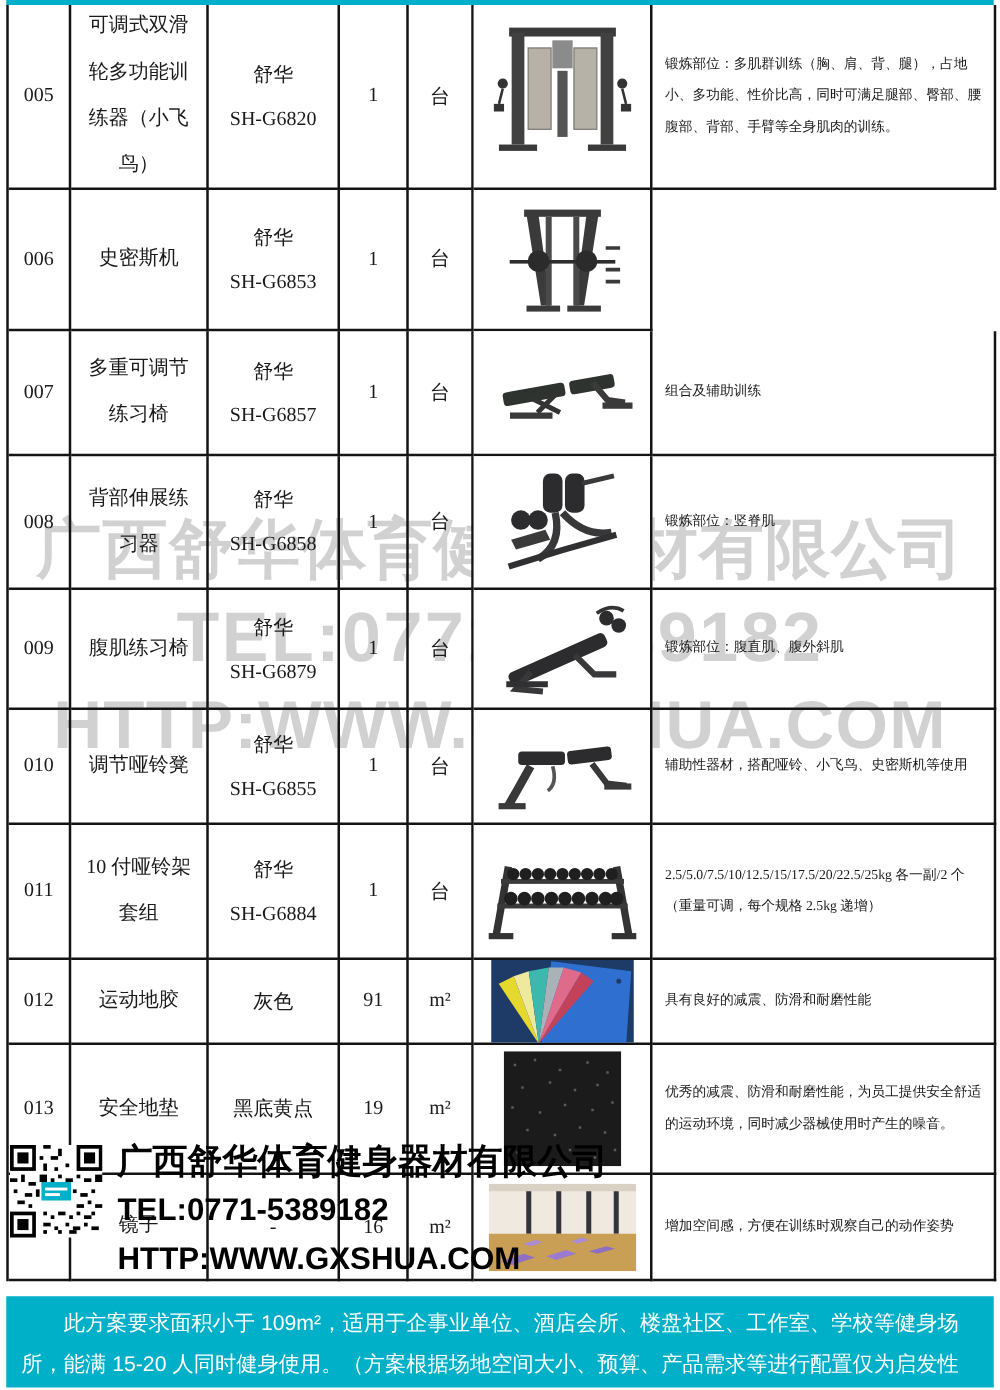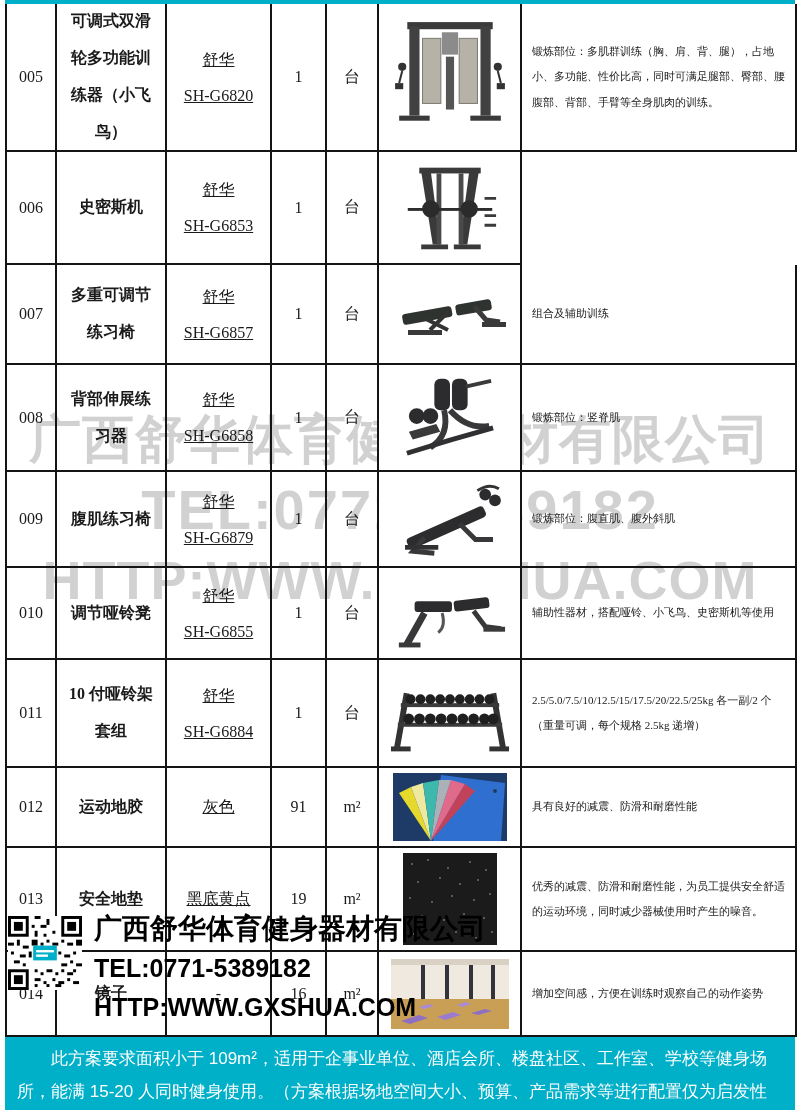--- a/index.html
+++ b/index.html
@@ -16,28 +16,28 @@
   .accent-top{position:absolute;left:5px;top:0;width:790px;height:4px;background:#00AFC8;z-index:3;}
   .table-wrap{position:absolute;left:5px;top:4px;width:790px;z-index:2;border-left:2px solid #141414;}
   .row{display:grid;grid-template-columns:50px 110px 105px 55px 52px 143px 1fr;}
   .row:nth-child(1){height:148px;}
   .row:nth-child(2){height:113px;}
   .row:nth-child(3){height:100px;}
   .row:nth-child(4){height:107px;}
   .row:nth-child(5){height:96px;}
   .row:nth-child(6){height:92px;}
   .row:nth-child(7){height:108px;}
-  .row:nth-child(8){height:80px;}
+  .row:nth-child(8){height:68px;}
   .row:nth-child(9){height:104px;}
   .row:nth-child(10){height:85px;}
   .cell{border-right:2px solid #141414;border-bottom:2px solid #141414;
         display:flex;align-items:center;justify-content:center;
         font-size:16px;box-sizing:border-box;overflow:hidden;}
-  .cell.name{padding:0 12px;text-align:center;line-height:2.3;font-weight:bold;}
-  .cell.brand{flex-direction:column;text-align:center;padding:0 4px;text-decoration:underline;}
+  .cell.name{padding:0 12px;text-align:center;line-height:2.3;}
+  .cell.brand{flex-direction:column;text-align:center;padding:0 4px;}
   .cell.brand .model{margin-top:16px;}
   .cell.brand .model:empty{display:none;}
   .cell.img{background:#fff;}
   .cell.desc{justify-content:flex-start;text-align:left;font-size:11px;
              line-height:2.3;padding:4px 6px 4px 10px;}
   
   .contact{position:absolute;left:8px;top:908px;z-index:6;display:flex;align-items:flex-start;
            font-family:"Liberation Sans","DejaVu Sans",sans-serif;font-weight:bold;color:#000;}
   .contact .txt{margin-left:12px;padding-top:4px;}
   .contact .company{font-size:28px;line-height:1.2;}

